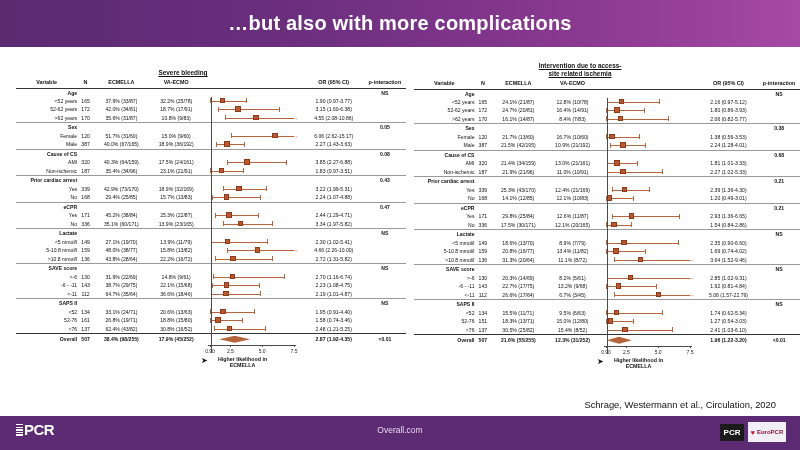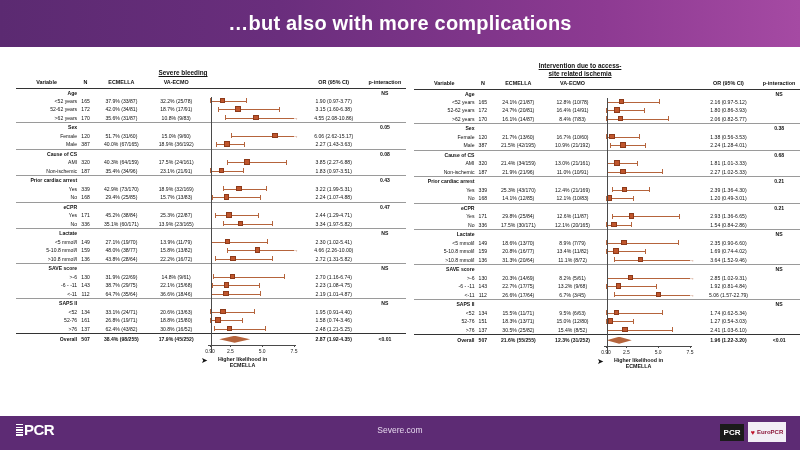--- a/index.html
+++ b/index.html
@@ -1051,22 +1051,23 @@
         <div class="tlab" style="left: 276px;">7.5</div>
         <div class="axis-note" style="left: 200px; top: 11px;">
           <div>Higher likelihood in</div>
           <div>ECMELLA</div>
         </div>
         <div class="axis-arrow" style="left: 183px; top: 12px;">➤</div>
       </div>
   <div class="vline" style="left: 193.273px; top: 50.5px; height: 256px;"></div>
     </div>
 
+  <div id="citation">Schrage, Westermann et al., Circulation, 2020</div>
 </div>
 
 <div id="footer"></div>
 <div id="logo-pcr"><span class="bars"></span><span>PCR</span></div>
-<div id="footer-url">Severe.com</div>
+<div id="footer-url">Overall.com</div>
 <div id="badge-1">PCR</div>
 <div id="badge-2">
   <span class="heart">♥</span>
   <span>EuroPCR</span>
 </div>
 
 </body></html>

